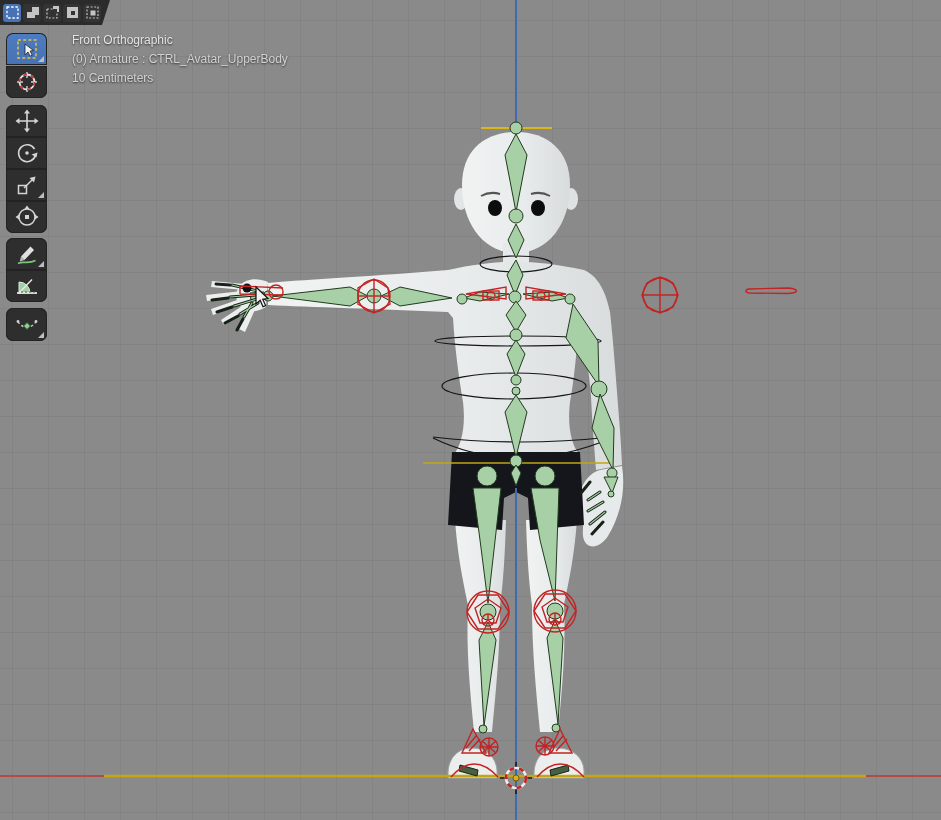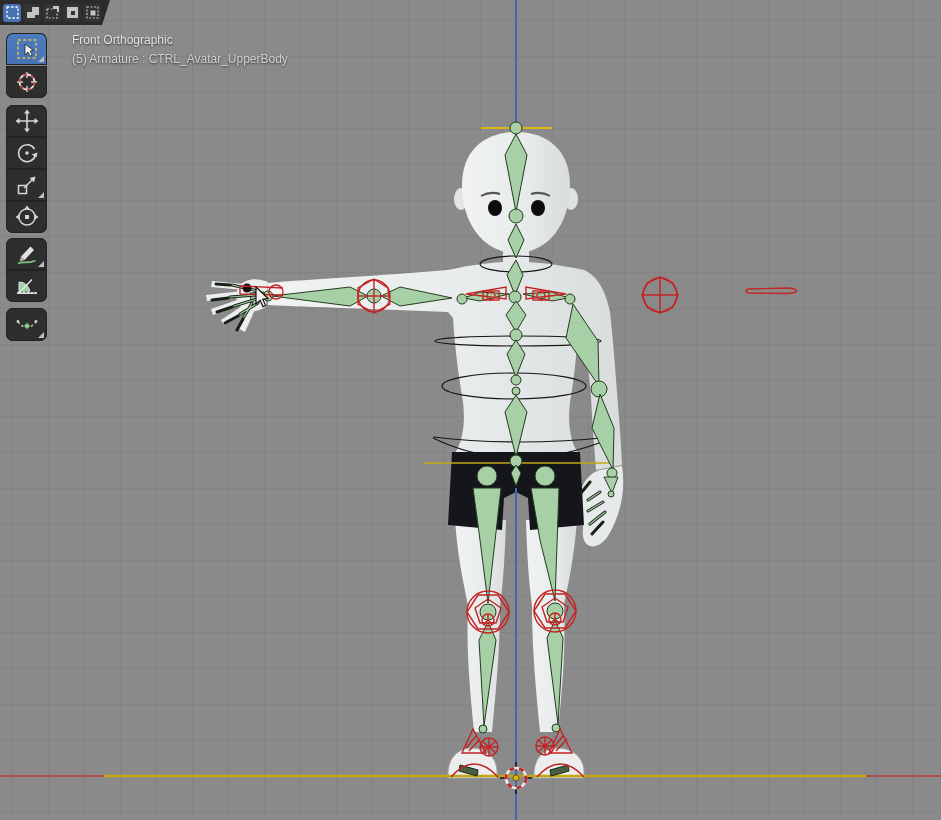--- a/index.html
+++ b/index.html
@@ -367,14 +367,15 @@
   <svg width="26" height="26">
     <path d="M4,9.5 C8,17 18,17 22,9.5" fill="none" stroke="#cfcfcf" stroke-width="1.4" stroke-dasharray="2.5 2.5"></path>
     <circle cx="4" cy="9.5" r="1.4" fill="#cfcfcf"></circle>
     <circle cx="22" cy="9.5" r="1.4" fill="#cfcfcf"></circle>
     <polygon points="13,10.5 16.5,14 13,17.5 9.5,14" fill="#8fd08f" stroke="#2e4f2e"></polygon>
   </svg>
 </div>
 
 <div id="vp-text">
   <div class="l1">Front Orthographic</div>
-  <div class="l2">(5) Armature : CTRL_Avatar_UpperBody</div>
+  <div class="l2">(0) Armature : CTRL_Avatar_UpperBody</div>
+  <div class="l3">10 Centimeters</div>
 </div>
 
 </body></html>

